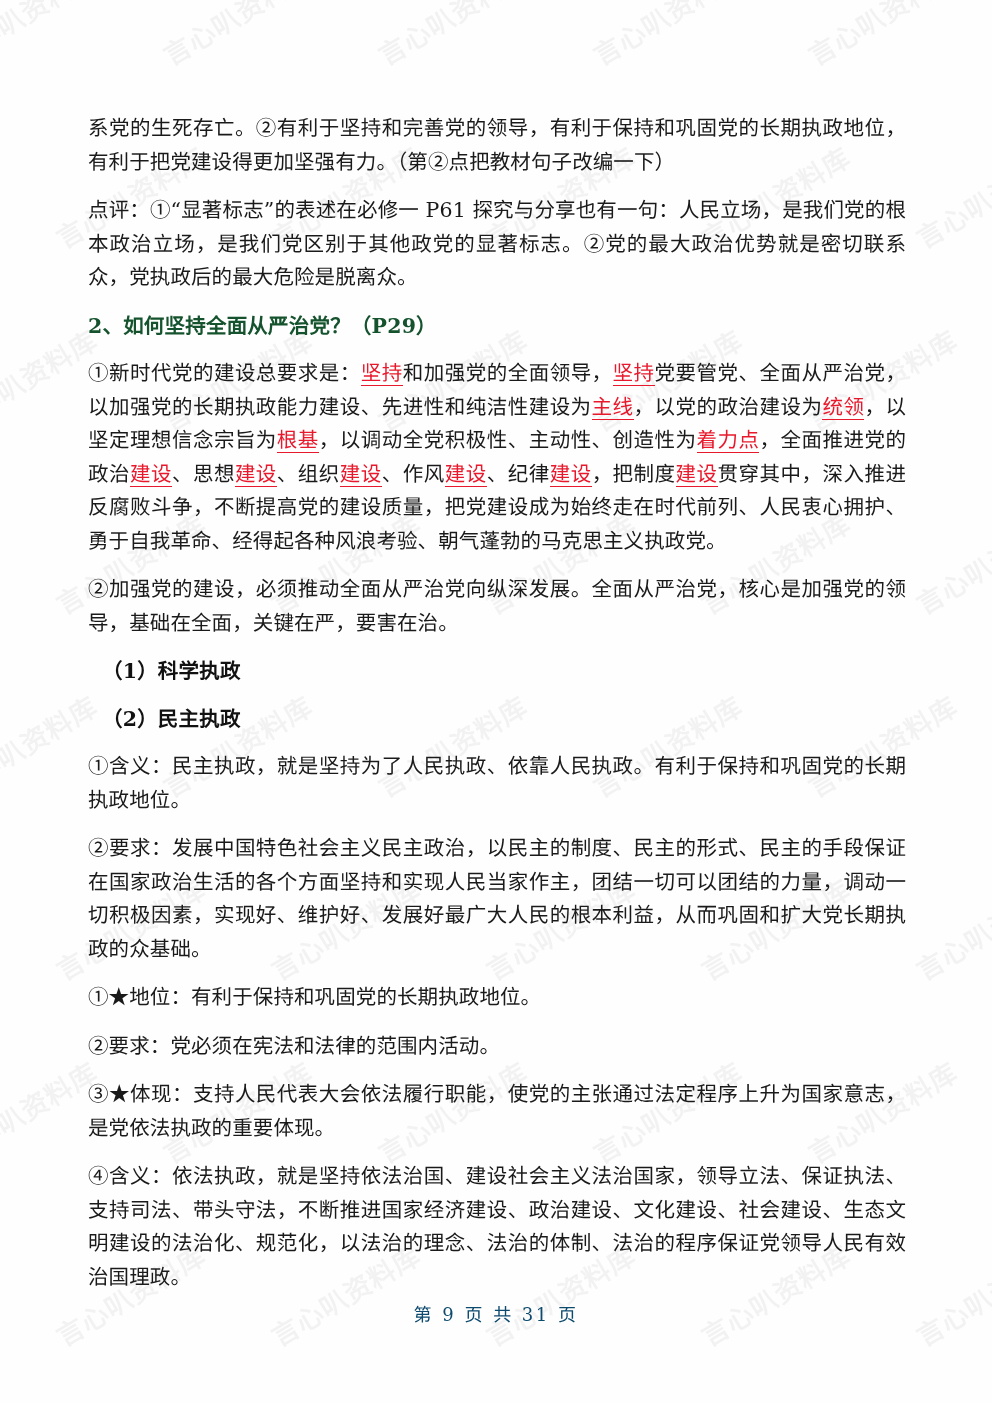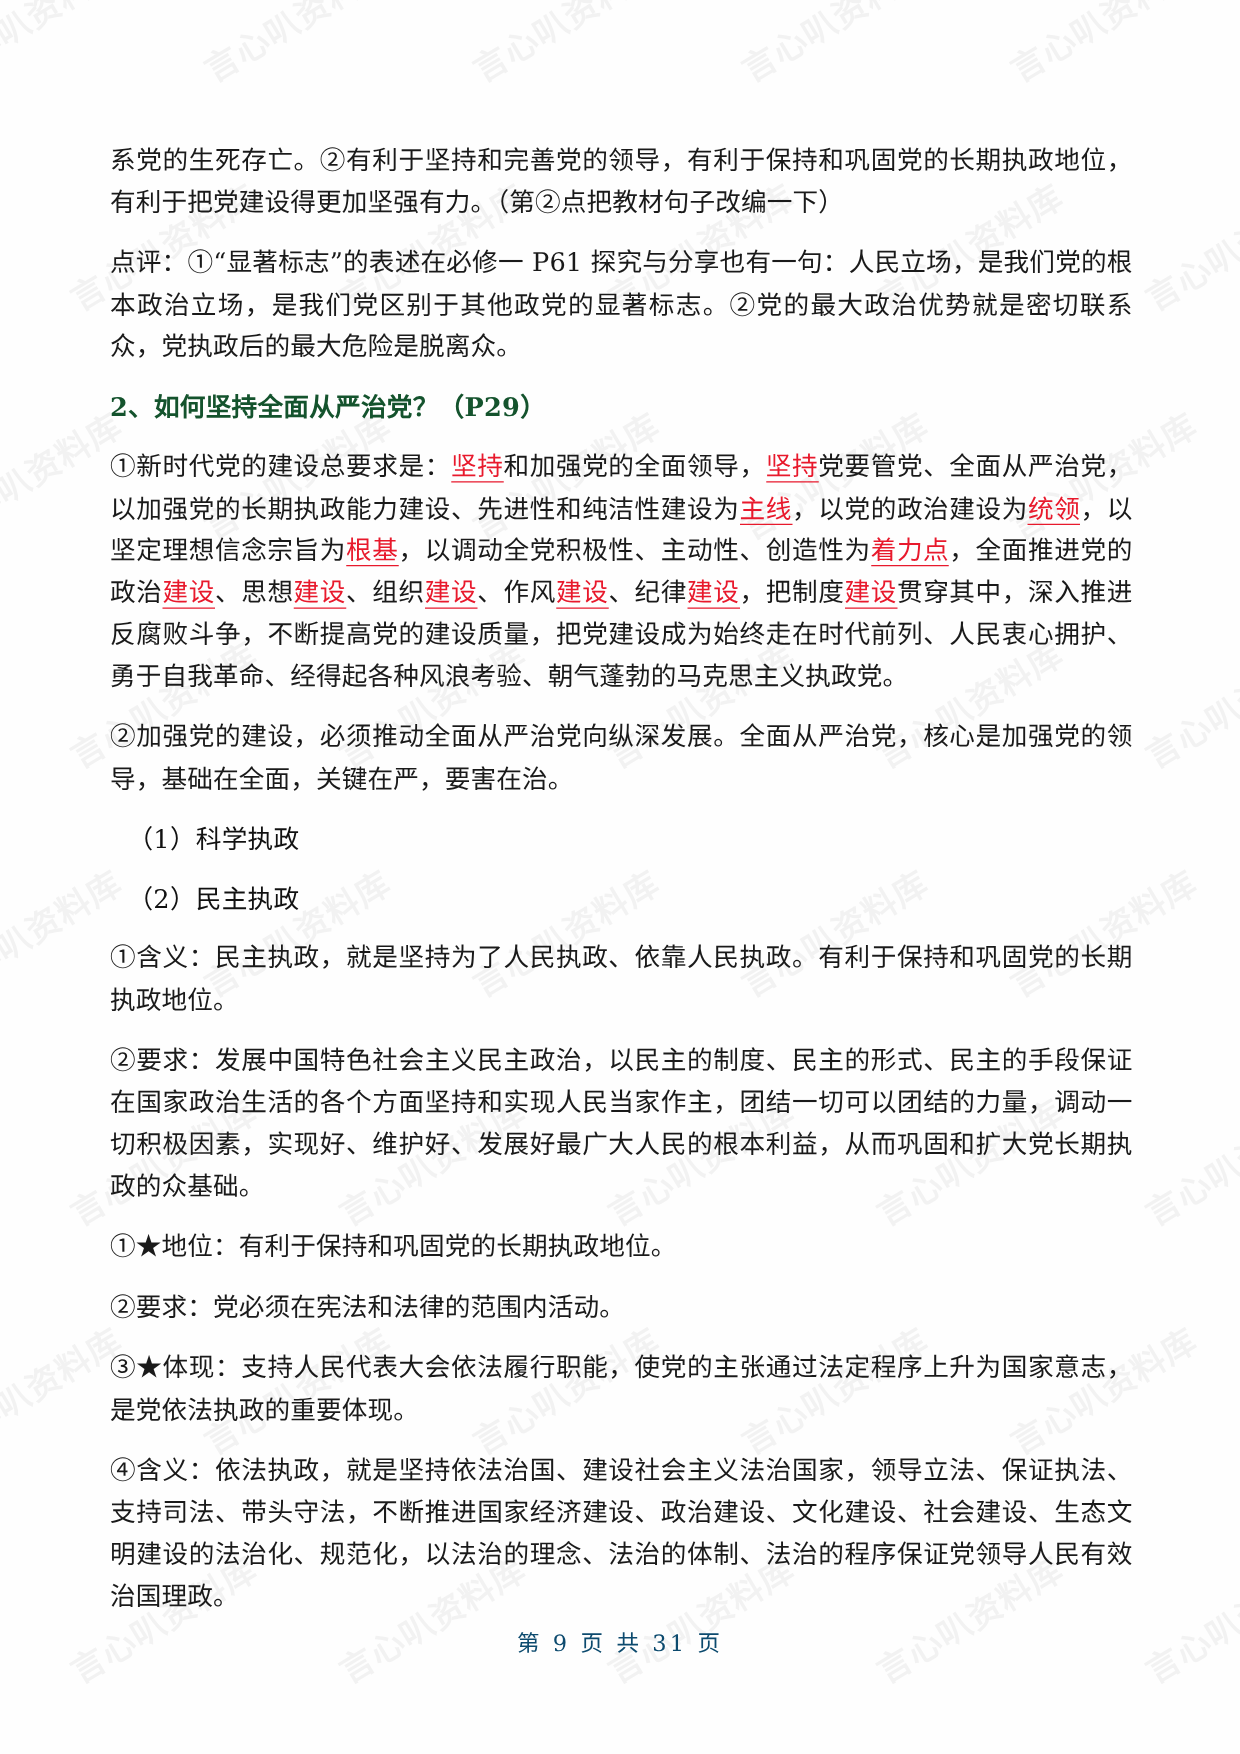--- a/index.html
+++ b/index.html
@@ -71,21 +71,21 @@
     line-height: 33.5px;
     font-weight: bold;
     color: #14532d;
     margin-bottom: 14px;
     margin-top: 4px;
     letter-spacing: 0.2px;
   }
   .subheading {
     font-size: 20.5px;
     line-height: 33.5px;
-    font-weight: normal;
+    font-weight: bold;
     color: #111111;
     margin-bottom: 14px;
     margin-top: 2px;
     padding-left: 14px;
     letter-spacing: 0.2px;
   }
 
   .hl {
     color: #e8192c;
     border-bottom: 1.5px solid #e8192c;

